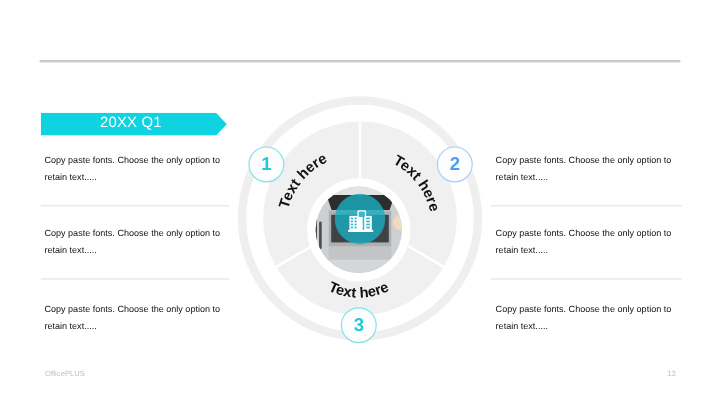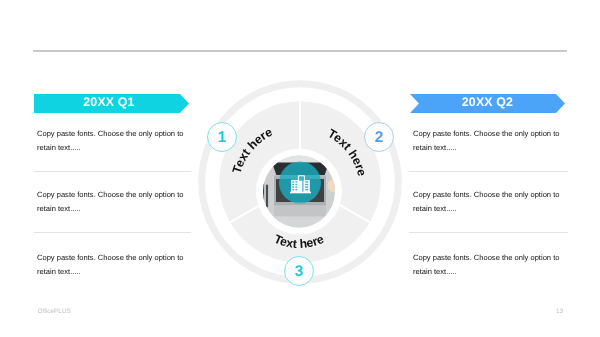--- a/index.html
+++ b/index.html
@@ -1,21 +1,21 @@
 <!DOCTYPE html>
 <html><head>
 <meta charset="utf-8">
 <style>
   html,body{margin:0;padding:0;}
   body{width:600px;height:337px;background:#ffffff;font-family:"Liberation Sans",sans-serif;overflow:hidden;position:relative;-webkit-font-smoothing:antialiased;text-rendering:geometricPrecision;}
   .slide{position:absolute;inset:0;}
   .topline{position:absolute;left:33px;top:50px;width:534px;height:1.6px;background:#c9c9c9;}
   .banner{position:absolute;height:19px;}
   .banner svg{display:block;}
-  .banner .lbl{position:absolute;inset:0;display:flex;align-items:center;justify-content:center;color:#ffffff;font-weight:bold;font-size:12.4px;letter-spacing:.15px;line-height:1;padding-bottom:2px;box-sizing:border-box;}
+  .banner .lbl{position:absolute;inset:0;display:flex;align-items:center;justify-content:center;color:#ffffff;font-weight:normal;font-size:12.4px;letter-spacing:.15px;line-height:1;padding-bottom:2px;box-sizing:border-box;}
   .txtblk{position:absolute;width:152px;font-size:7.55px;color:#111111;line-height:13.6px;}
   .divider{position:absolute;height:1px;background:#e3e3e3;}
   .diagram{position:absolute;left:195px;top:77px;width:210px;height:210px;}
   .numcircle{position:absolute;width:30px;height:30px;border-radius:50%;background:#fdfdfd;border:1px solid #6fdfe8;display:flex;align-items:center;justify-content:center;box-sizing:border-box;}
   .numtxt{font-size:15.5px;font-weight:bold;line-height:1;display:block;transform:translateY(0.5px);}
   .arclbl text{font-family:"Liberation Sans",sans-serif;font-size:12.2px;font-weight:bold;fill:#111111;}
   .footL{position:absolute;left:37.5px;top:308px;font-size:6.4px;color:#bdbdbd;}
   .footR{position:absolute;left:556px;top:308px;font-size:6.4px;color:#bdbdbd;}
 </style>
 </head>
@@ -24,26 +24,20 @@
 <div class="slide">
   <div class="topline"></div>
 
   <div class="banner" style="left:34px;top:94px;width:155px;">
     <svg width="155" height="19" viewBox="0 0 155 19">
         <polygon points="0,0 146,0 155,9.5 146,19 0,19" fill="#0fd3e0"></polygon>
       </svg>
     <div class="lbl" style="right:5px;left:0;">20XX Q1</div>
   </div>
 
-  <div class="banner" style="left:410px;top:94px;width:155px;">
-    <svg width="155" height="19" viewBox="0 0 155 19">
-        <polygon points="0,0 146,0 155,9.5 146,19 0,19 9,9.5" fill="#4ba4f8"></polygon>
-      </svg>
-    <div class="lbl">20XX Q2</div>
-  </div>
 
   <div class="txtblk" style="left:37px;top:127px;">Copy paste fonts. Choose the only option to retain text.....</div>
   <div class="divider" style="left:34px;top:171px;width:157px;"></div>
   <div class="txtblk" style="left:37px;top:188px;">Copy paste fonts. Choose the only option to retain text.....</div>
   <div class="divider" style="left:34px;top:232px;width:157px;"></div>
   <div class="txtblk" style="left:37px;top:251px;">Copy paste fonts. Choose the only option to retain text.....</div>
 
   <div class="txtblk" style="left:413px;top:127px;">Copy paste fonts. Choose the only option to retain text.....</div>
   <div class="divider" style="left:409px;top:171px;width:159px;"></div>
   <div class="txtblk" style="left:413px;top:188px;">Copy paste fonts. Choose the only option to retain text.....</div>

